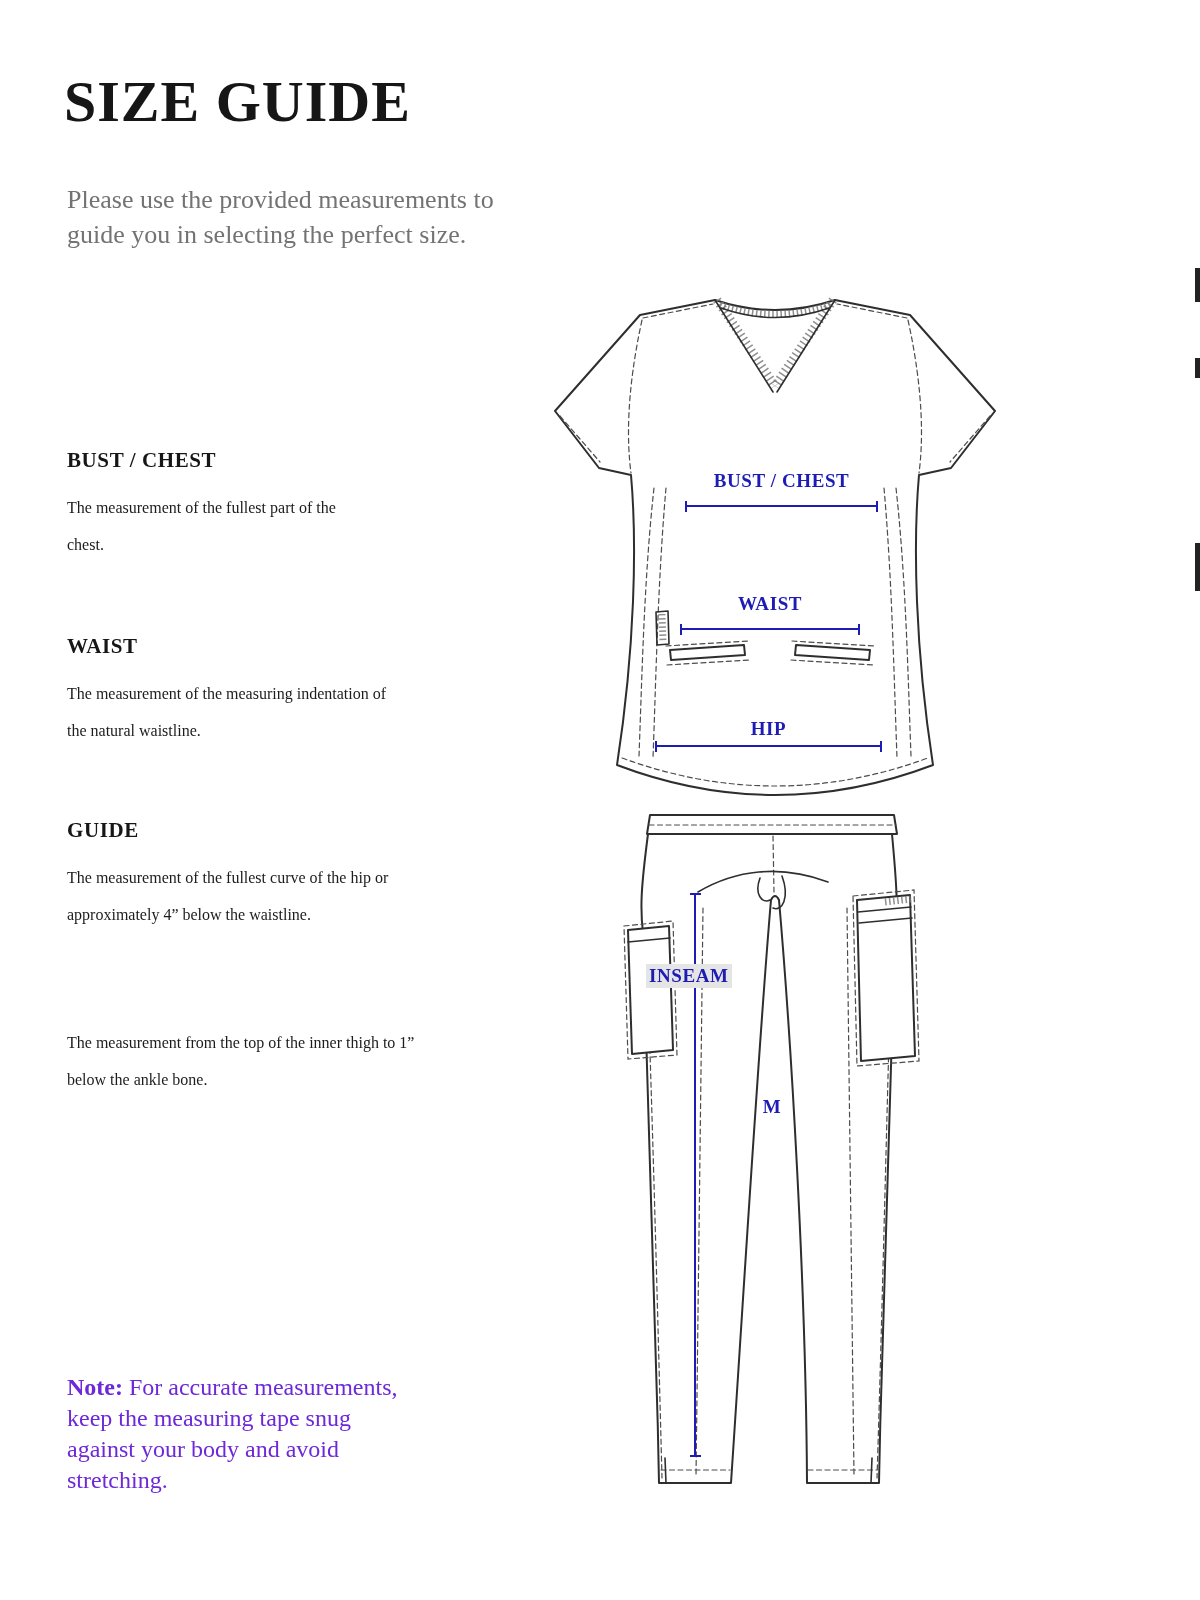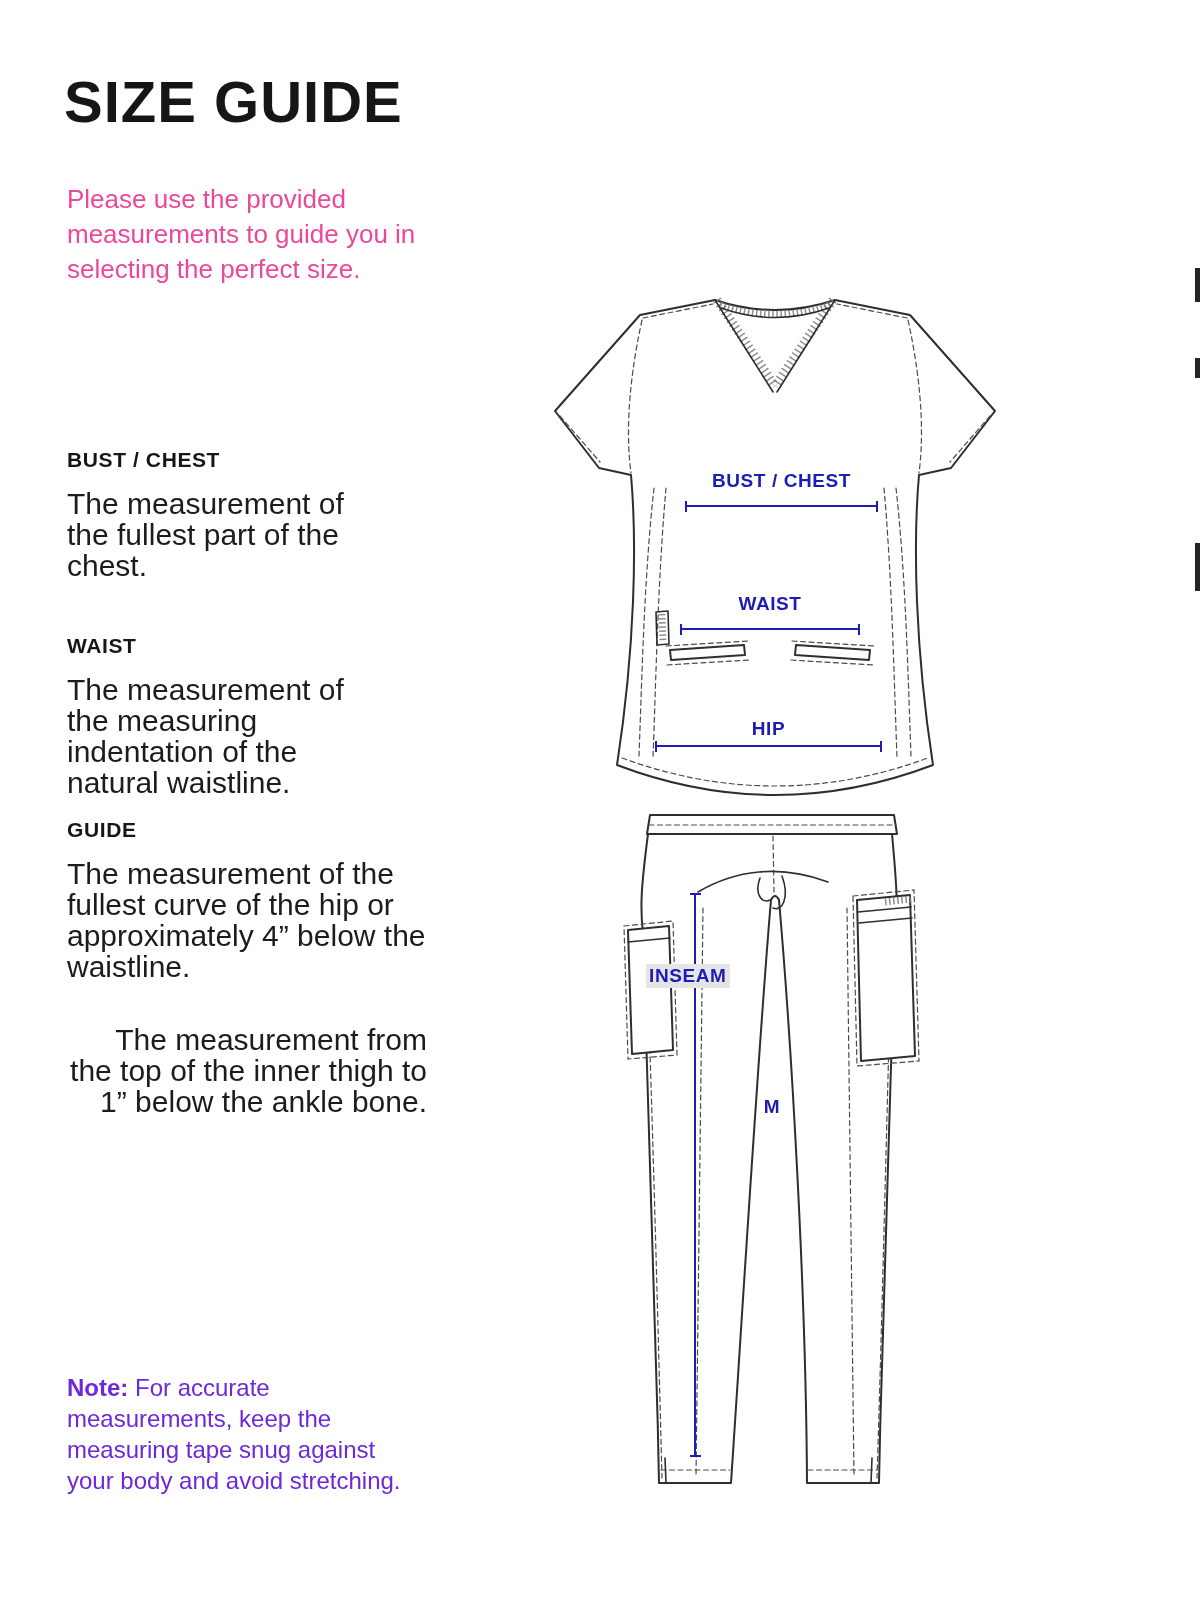--- a/index.html
+++ b/index.html
@@ -1,38 +1,38 @@
 <!DOCTYPE html>
 <html style="--accent: #1d1cb5;"><head>
 <meta charset="utf-8">
 <style>
   :root { --accent:#1d1cb5; --ink:#1a1a1a; --line:#2e2e2e; }
   * { margin:0; padding:0; box-sizing:border-box; }
   html,body { background:#fff; }
   .page {
     position:relative; width:1200px; height:1600px; background:#fff;
-    font-family:Liberation Sans, sans-serif; color:var(--ink); overflow:hidden;
+    font-family:Liberation Serif, serif; color:var(--ink); overflow:hidden;
   }
   .title {
     position:absolute; left:64px; top:68px;
     font-size:58px; font-weight:800; letter-spacing:1px; color:#161616;
   }
   .intro {
     position:absolute; left:67px; top:182px; width:450px;
-    font-size:26px; line-height:35px; color:#ec4899;
+    font-size:26px; line-height:35px; color:#737373;
   }
   .section { position:absolute; left:67px; }
   .section h3 {
     font-size:21px; font-weight:700; letter-spacing:.6px; color:#161616; margin-bottom:16px;
   }
-  .section p { font-size:30px; line-height:31px; color:#1c1c1c; }
+  .section p { font-size:16px; line-height:37px; color:#1c1c1c; }
   .sec-bust  { top:448px; }  .sec-bust  p { width:300px; }
   .sec-waist { top:634px; }  .sec-waist p { width:325px; }
   .sec-hips  { top:818px; }  .sec-hips  p { width:385px; }
-  .sec-inseam{ top:1024px; } .sec-inseam p { width:360px;text-align:right; }
+  .sec-inseam{ top:1024px; } .sec-inseam p { width:360px; }
   .note { position:absolute; left:67px; top:1372px; width:345px; font-size:24px; line-height:31px; color:#6d28d9; }
   .note b { font-weight:700; }
 
   .illustration { position:absolute; left:530px; top:278px; width:520px; height:1280px; }
   .illustration svg { position:absolute; left:0; top:0; }
 
   .mlabel {
     position:absolute; color:var(--accent); font-size:19px; font-weight:700;
     letter-spacing:.6px; text-align:center;
   }

